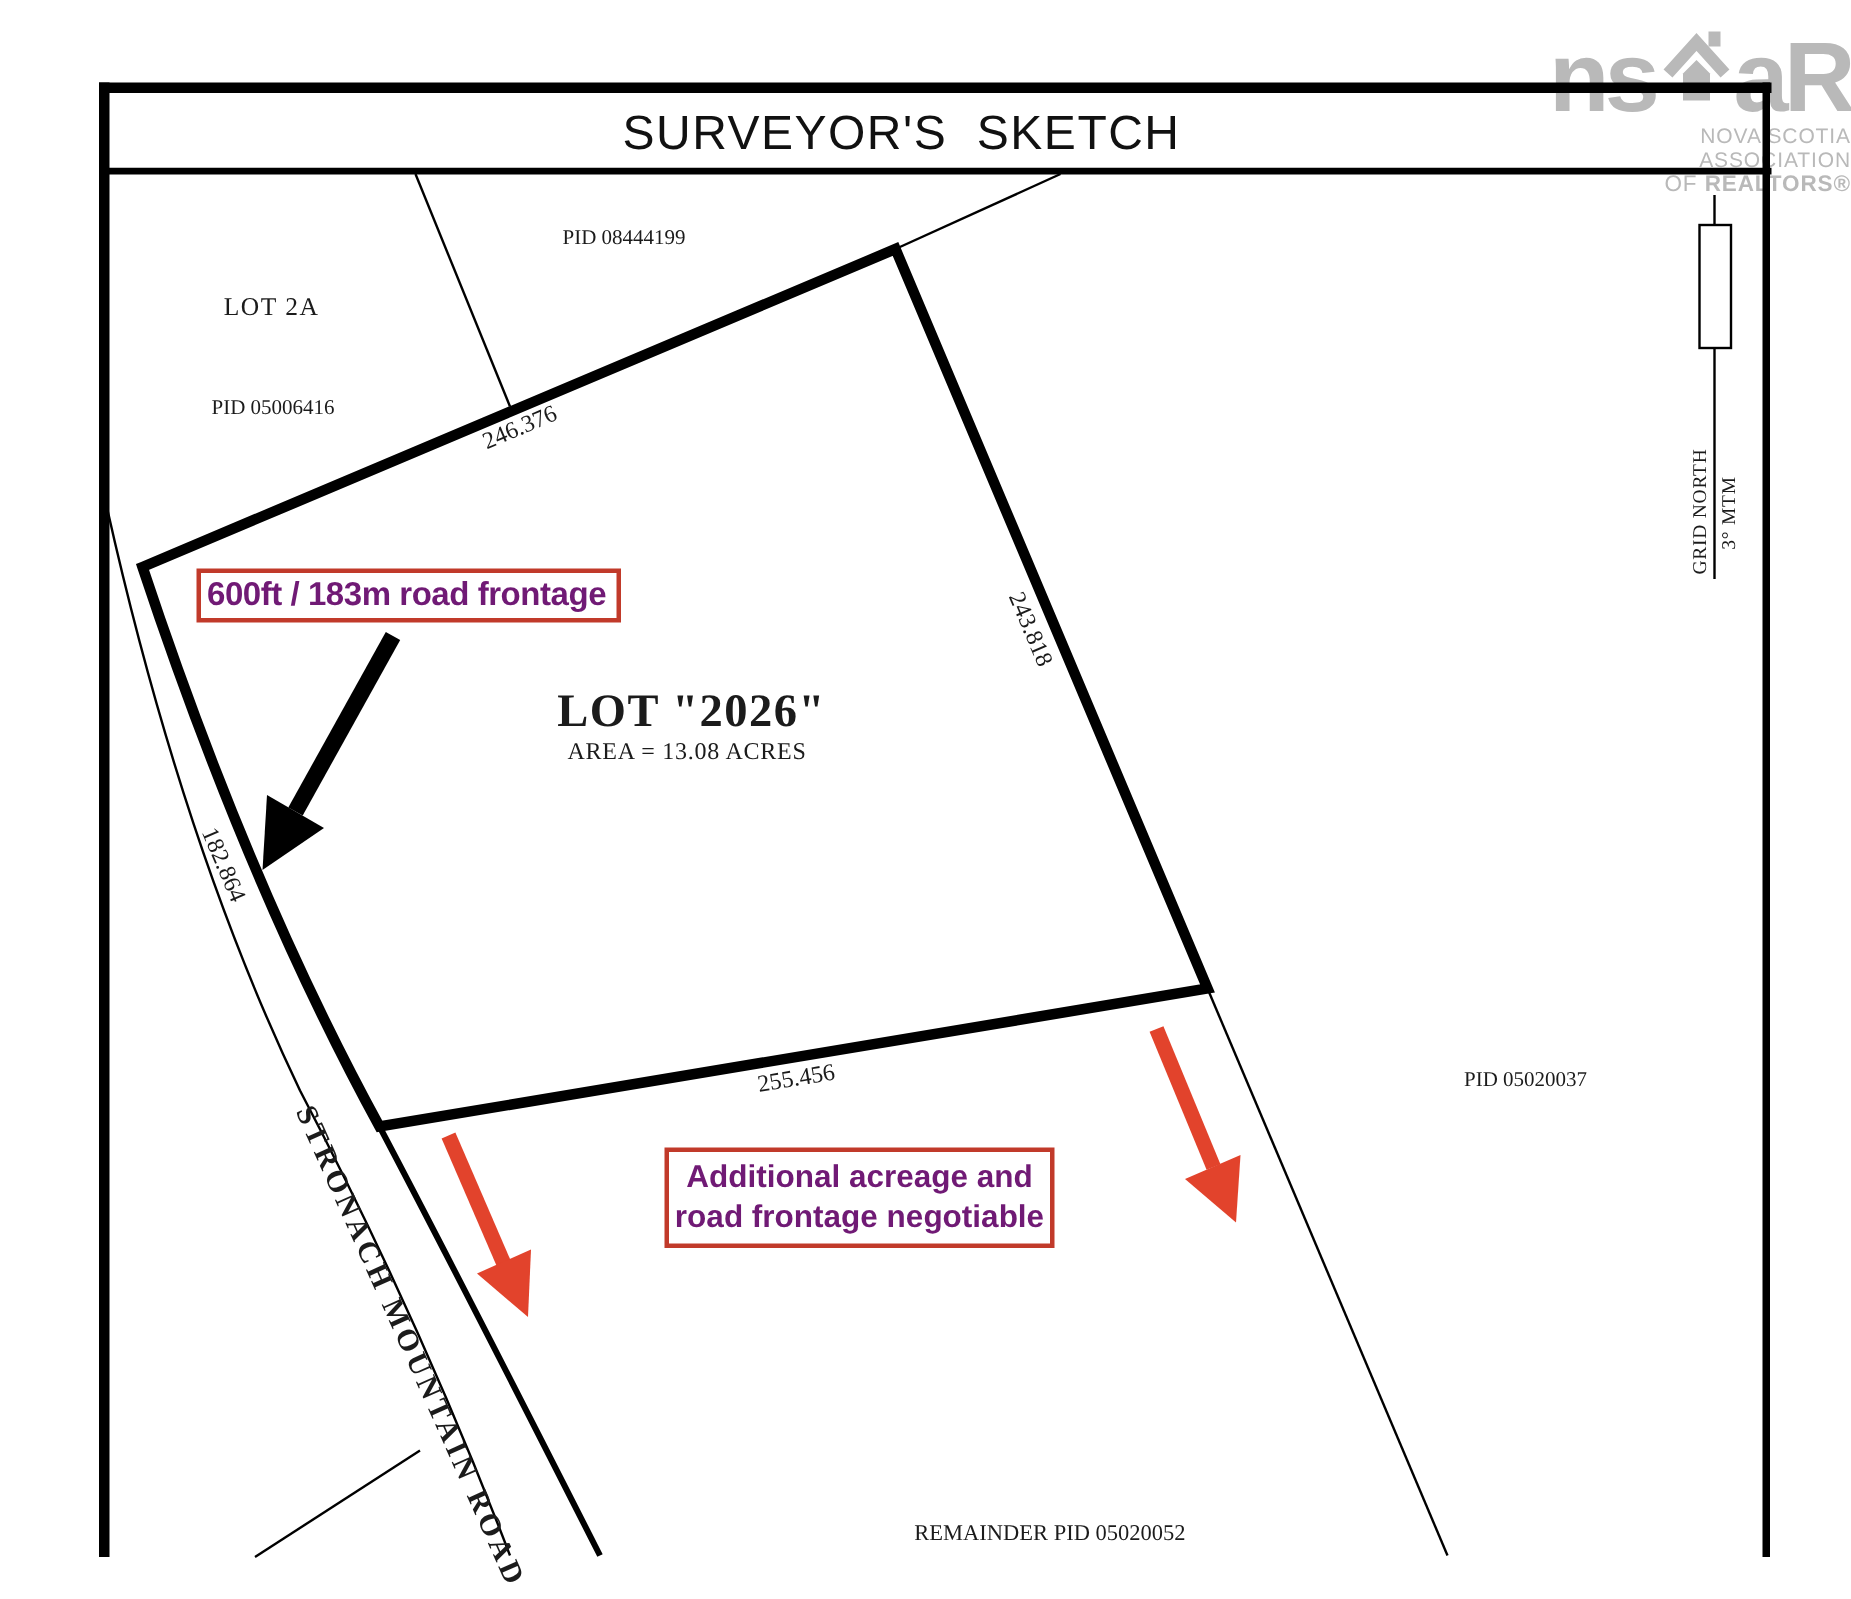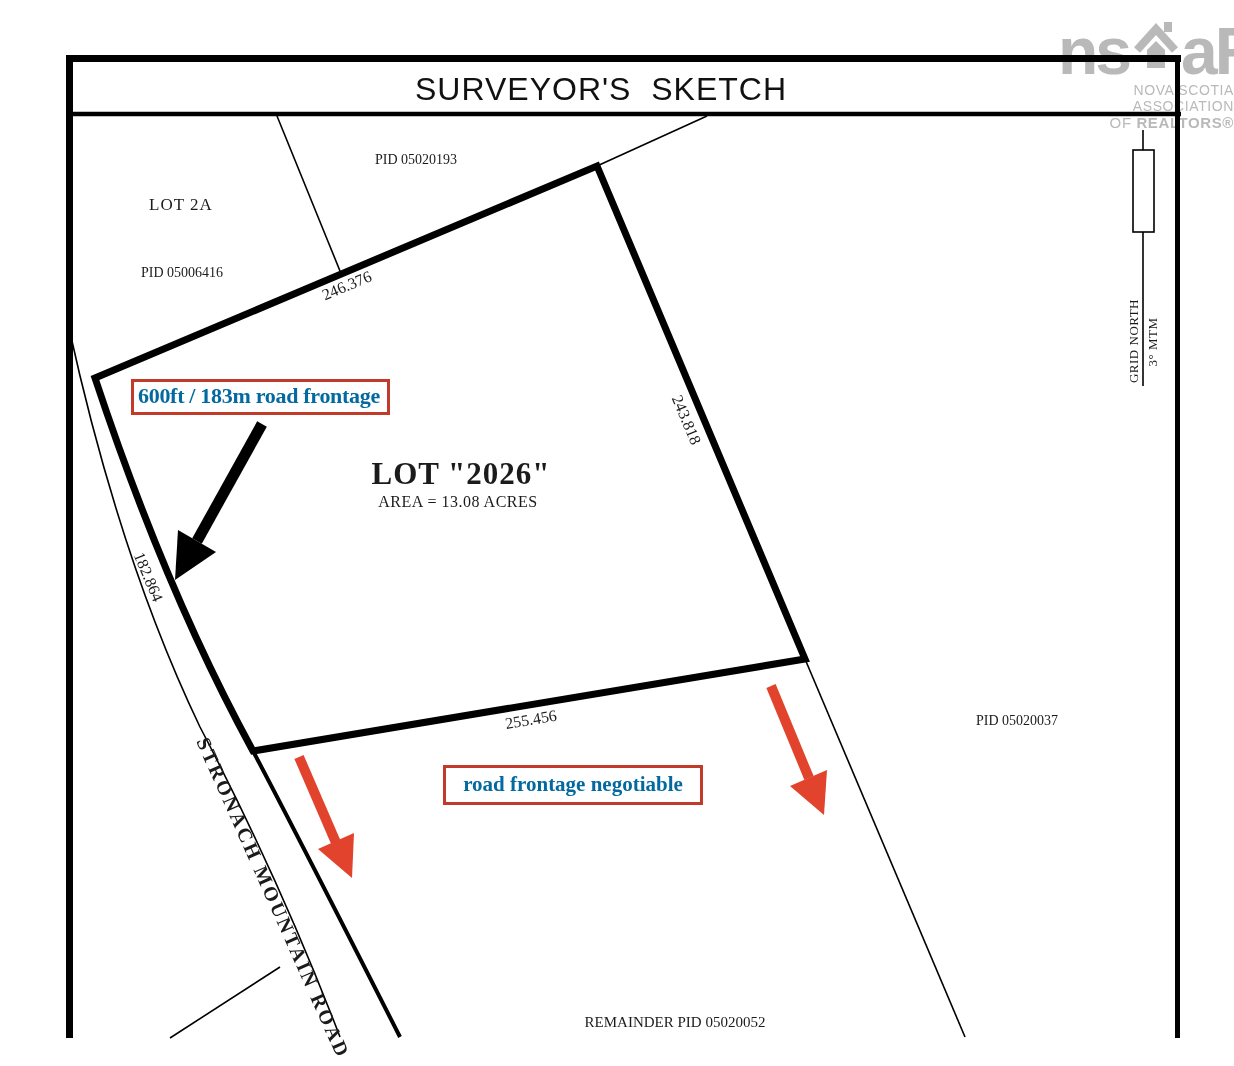--- a/index.html
+++ b/index.html
@@ -14,30 +14,30 @@
   .title{font-size:32px;letter-spacing:1px;color:#111;}
   .pid{font-size:14px;}
   .lotname{font-size:17px;letter-spacing:1px;text-align:center;}
   .lot-title{font-size:31px;font-weight:bold;letter-spacing:1px;}
   .lot-area{font-size:16px;letter-spacing:0.5px;}
   .dim{font-size:16px;}
   .roadname{font-size:20px;font-weight:bold;letter-spacing:2.5px;}
   .gridnorth{font-size:13px;letter-spacing:0.5px;}
   .redbox{
     position:absolute;border:3px solid var(--annotation-red,#c13a2a);background:#ffffff;
-    font-family:Liberation Serif, serif;font-weight:bold;color:#0369a1;
+    font-family:Liberation Sans, sans-serif;font-weight:bold;color:#701a75;
   }
   .redbox.one{left:131px;top:379px;height:29px;padding:1px 7px 0 4px;
     font-size:22px;white-space:nowrap;letter-spacing:-0.3px;}
   .redbox.two{left:443px;top:765px;width:254px;padding:3px 0 4px 0;text-align:center;
     font-size:21px;line-height:27px;}
   
   .nsar{position:absolute;left:1058px;top:12px;width:176px;color:var(--watermark-gray,#b9b9b9);
     font-family:"Liberation Sans", sans-serif;}
-  .nsar-row{display:flex;align-items:flex-end;justify-content:flex-start;height:66px;}
+  .nsar-row{display:flex;align-items:flex-end;justify-content:flex-end;height:66px;}
   .nsar-word{font-size:66px;font-weight:bold;letter-spacing:-3px;line-height:0.82;}
   .nsar-house{margin:0 2px 2px 4px;}
   .nsar-cap1{margin-top:4px;text-align:right;font-size:14px;letter-spacing:0.6px;}
   .nsar-cap2{text-align:right;font-size:15px;letter-spacing:0.6px;}
   .nsar-cap2 b{font-weight:bold;}
   
   .ln{stroke:#000;fill:none;}
   .thin{stroke-width:1.6px;}
   .med{stroke-width:4px;}
   .bold7{stroke-width:7px;}
@@ -98,40 +98,41 @@
     </g>
 
     <g>
       <line x1="771" y1="686" x2="809" y2="778" class="redstroke" stroke-width="10"></line>
       <polygon class="redfill" points="824,815 790,786 827,770"></polygon>
     </g>
   </svg>
 
   <div class="label sans title" style="left:601px;top:89px;">SURVEYOR'S  SKETCH</div>
 
-  <div class="label serif pid" style="left:416px;top:160px;">PID 05020193</div>
+  <div class="label serif pid" style="left:416px;top:160px;">PID 08444199</div>
   <div class="label serif lotname" style="left:181px;top:205px;">LOT 2A</div>
   <div class="label serif pid" style="left:182px;top:227px;margin-top:46px;">PID 05006416</div>
 
   <div class="label serif lot-title" style="left:461px;top:474px;">LOT "2026"</div>
   <div class="label serif lot-area" style="left:458px;top:502px;">AREA = 13.08 ACRES</div>
 
   <div class="label serif pid" style="left:1017px;top:721px;">PID 05020037</div>
-  <div class="label serif" style="left:675px;top:1023px;font-size:15px;text-align:center;">REMAINDER PID 05020052</div>
+  <div class="label serif" style="left:700px;top:1023px;font-size:15px;text-align:center;">REMAINDER PID 05020052</div>
 
   <div class="label serif dim" style="left:347px;top:286px;transform:translate(-50%,-50%) rotate(-23deg);">246.376</div>
   <div class="label serif dim" style="left:686px;top:420px;transform:translate(-50%,-50%) rotate(67deg);">243.818</div>
   <div class="label serif dim" style="left:531px;top:720px;transform:translate(-50%,-50%) rotate(-9.5deg);">255.456</div>
   <div class="label serif dim" style="left:148px;top:577px;transform:translate(-50%,-50%) rotate(67deg);">182.864</div>
 
   <div class="label serif roadname" style="left:273px;top:898px;transform:translate(-50%,-50%) rotate(66deg);">STRONACH MOUNTAIN ROAD</div>
 
   <div class="label serif gridnorth" style="left:1134px;top:341px;transform:translate(-50%,-50%) rotate(-90deg);">GRID NORTH</div>
   <div class="label serif gridnorth" style="left:1153px;top:342px;transform:translate(-50%,-50%) rotate(-90deg);">3° MTM</div>
 
   <div class="redbox one">
     <span>600ft / 183m road frontage</span>
   </div>
   <div class="redbox two">
+    <div>Additional acreage and</div>
     <div>road frontage negotiable</div>
   </div>
 
 </div>
 
 </body></html>

